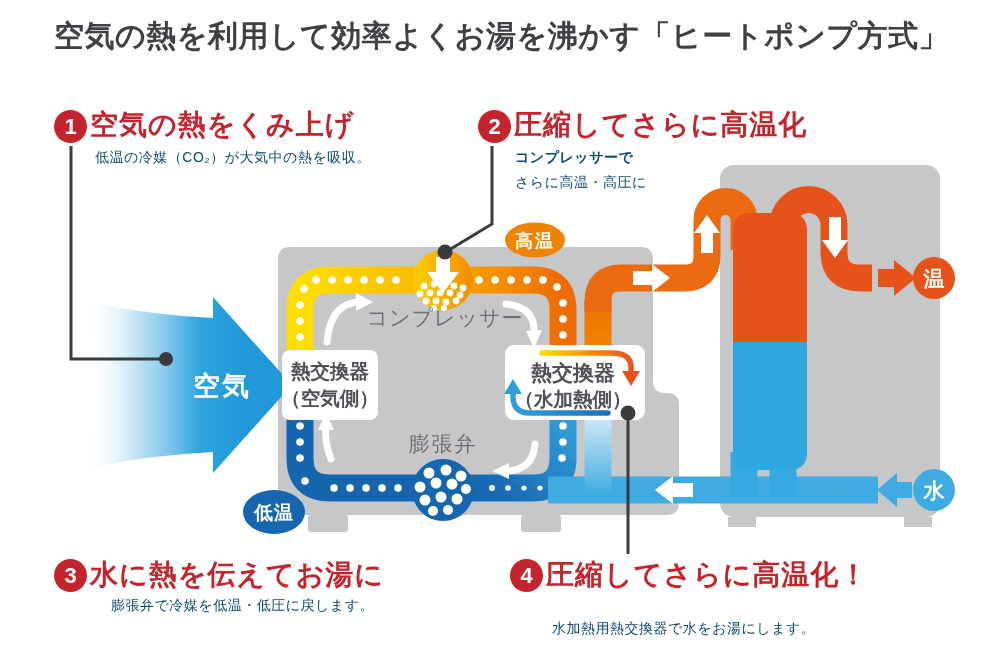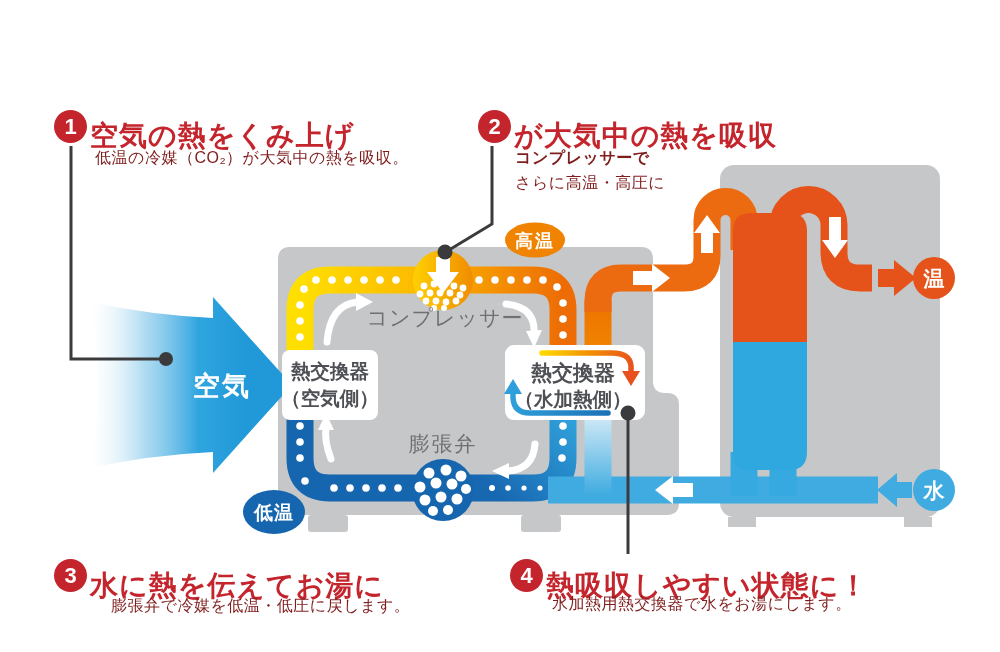--- a/index.html
+++ b/index.html
@@ -12,33 +12,34 @@
     color:#3E4043;letter-spacing:0.5px;white-space:nowrap;
   }
   .step{position:absolute;}
   .step-badge{
     position:absolute;width:33px;height:33px;border-radius:50%;
     background:#C4242C;color:#ffffff;font-size:22px;font-weight:bold;
     display:flex;align-items:center;justify-content:center;
   }
   .step-heading{
     position:absolute;font-size:28px;font-weight:bold;color:#C4242C;
-    letter-spacing:1px;white-space:nowrap;margin-top:11px;
+    letter-spacing:1px;white-space:nowrap;
   }
   .step-body{
-    position:absolute;font-size:16px;color:#7f1d1d;letter-spacing:0.5px;
+    position:absolute;font-size:14px;color:#0c4a6e;letter-spacing:0.5px;
     white-space:nowrap;line-height:25px;
   }
   #diagram-svg{position:absolute;left:0;top:0;}
 </style>
 </head>
 <body>
 
 <div id="canvas">
 
+  <div id="page-title">空気の熱を利用して効率よくお湯を沸かす「ヒートポンプ方式」</div>
 
   <svg id="diagram-svg" width="1000" height="652" viewBox="0 0 1000 652">
     <defs>
       <linearGradient id="gTopL" gradientUnits="userSpaceOnUse" x1="300" y1="280" x2="445" y2="280">
         <stop offset="0" stop-color="#FFDF00"></stop>
           <stop offset="1" stop-color="#FBB200"></stop>
       </linearGradient>
       <linearGradient id="gTopR" gradientUnits="userSpaceOnUse" x1="435" y1="280" x2="563" y2="280">
         <stop offset="0" stop-color="#FBB200"></stop>
           <stop offset="1" stop-color="#ED6C05"></stop>
@@ -265,30 +266,30 @@
   </svg>
 
   <div class="step">
     <div class="step-badge" style="left:54px;top:110px;">1</div>
     <div class="step-heading" style="left:90px;top:106px;">空気の熱をくみ上げ</div>
     <div class="step-body" style="left:95px;top:145px;">低温の冷媒（CO₂）が大気中の熱を吸収。</div>
   </div>
 
   <div class="step">
     <div class="step-badge" style="left:478px;top:110px;">2</div>
-    <div class="step-heading" style="left:514px;top:106px;">が大気中の熱を吸収</div>
+    <div class="step-heading" style="left:514px;top:106px;">圧縮してさらに高温化</div>
     <div class="step-body" style="left:515px;top:145px;font-weight:bold;">コンプレッサーで</div>
     <div class="step-body" style="left:515px;top:170px;">さらに高温・高圧に</div>
   </div>
 
   <div class="step">
     <div class="step-badge" style="left:54px;top:559px;">3</div>
     <div class="step-heading" style="left:90px;top:556px;">水に熱を伝えてお湯に</div>
     <div class="step-body" style="left:111px;top:593px;">膨張弁で冷媒を低温・低圧に戻します。</div>
   </div>
 
   <div class="step">
     <div class="step-badge" style="left:510px;top:559px;">4</div>
-    <div class="step-heading" style="left:546px;top:556px;">熱吸収しやすい状態に！</div>
-    <div class="step-body" style="left:552px;top:593px;font-family:Liberation Mono, monospace;">水加熱用熱交換器で水をお湯にします。</div>
+    <div class="step-heading" style="left:546px;top:556px;">圧縮してさらに高温化！</div>
+    <div class="step-body" style="left:552px;top:616px;">水加熱用熱交換器で水をお湯にします。</div>
   </div>
 
 </div>
 
 </body></html>

